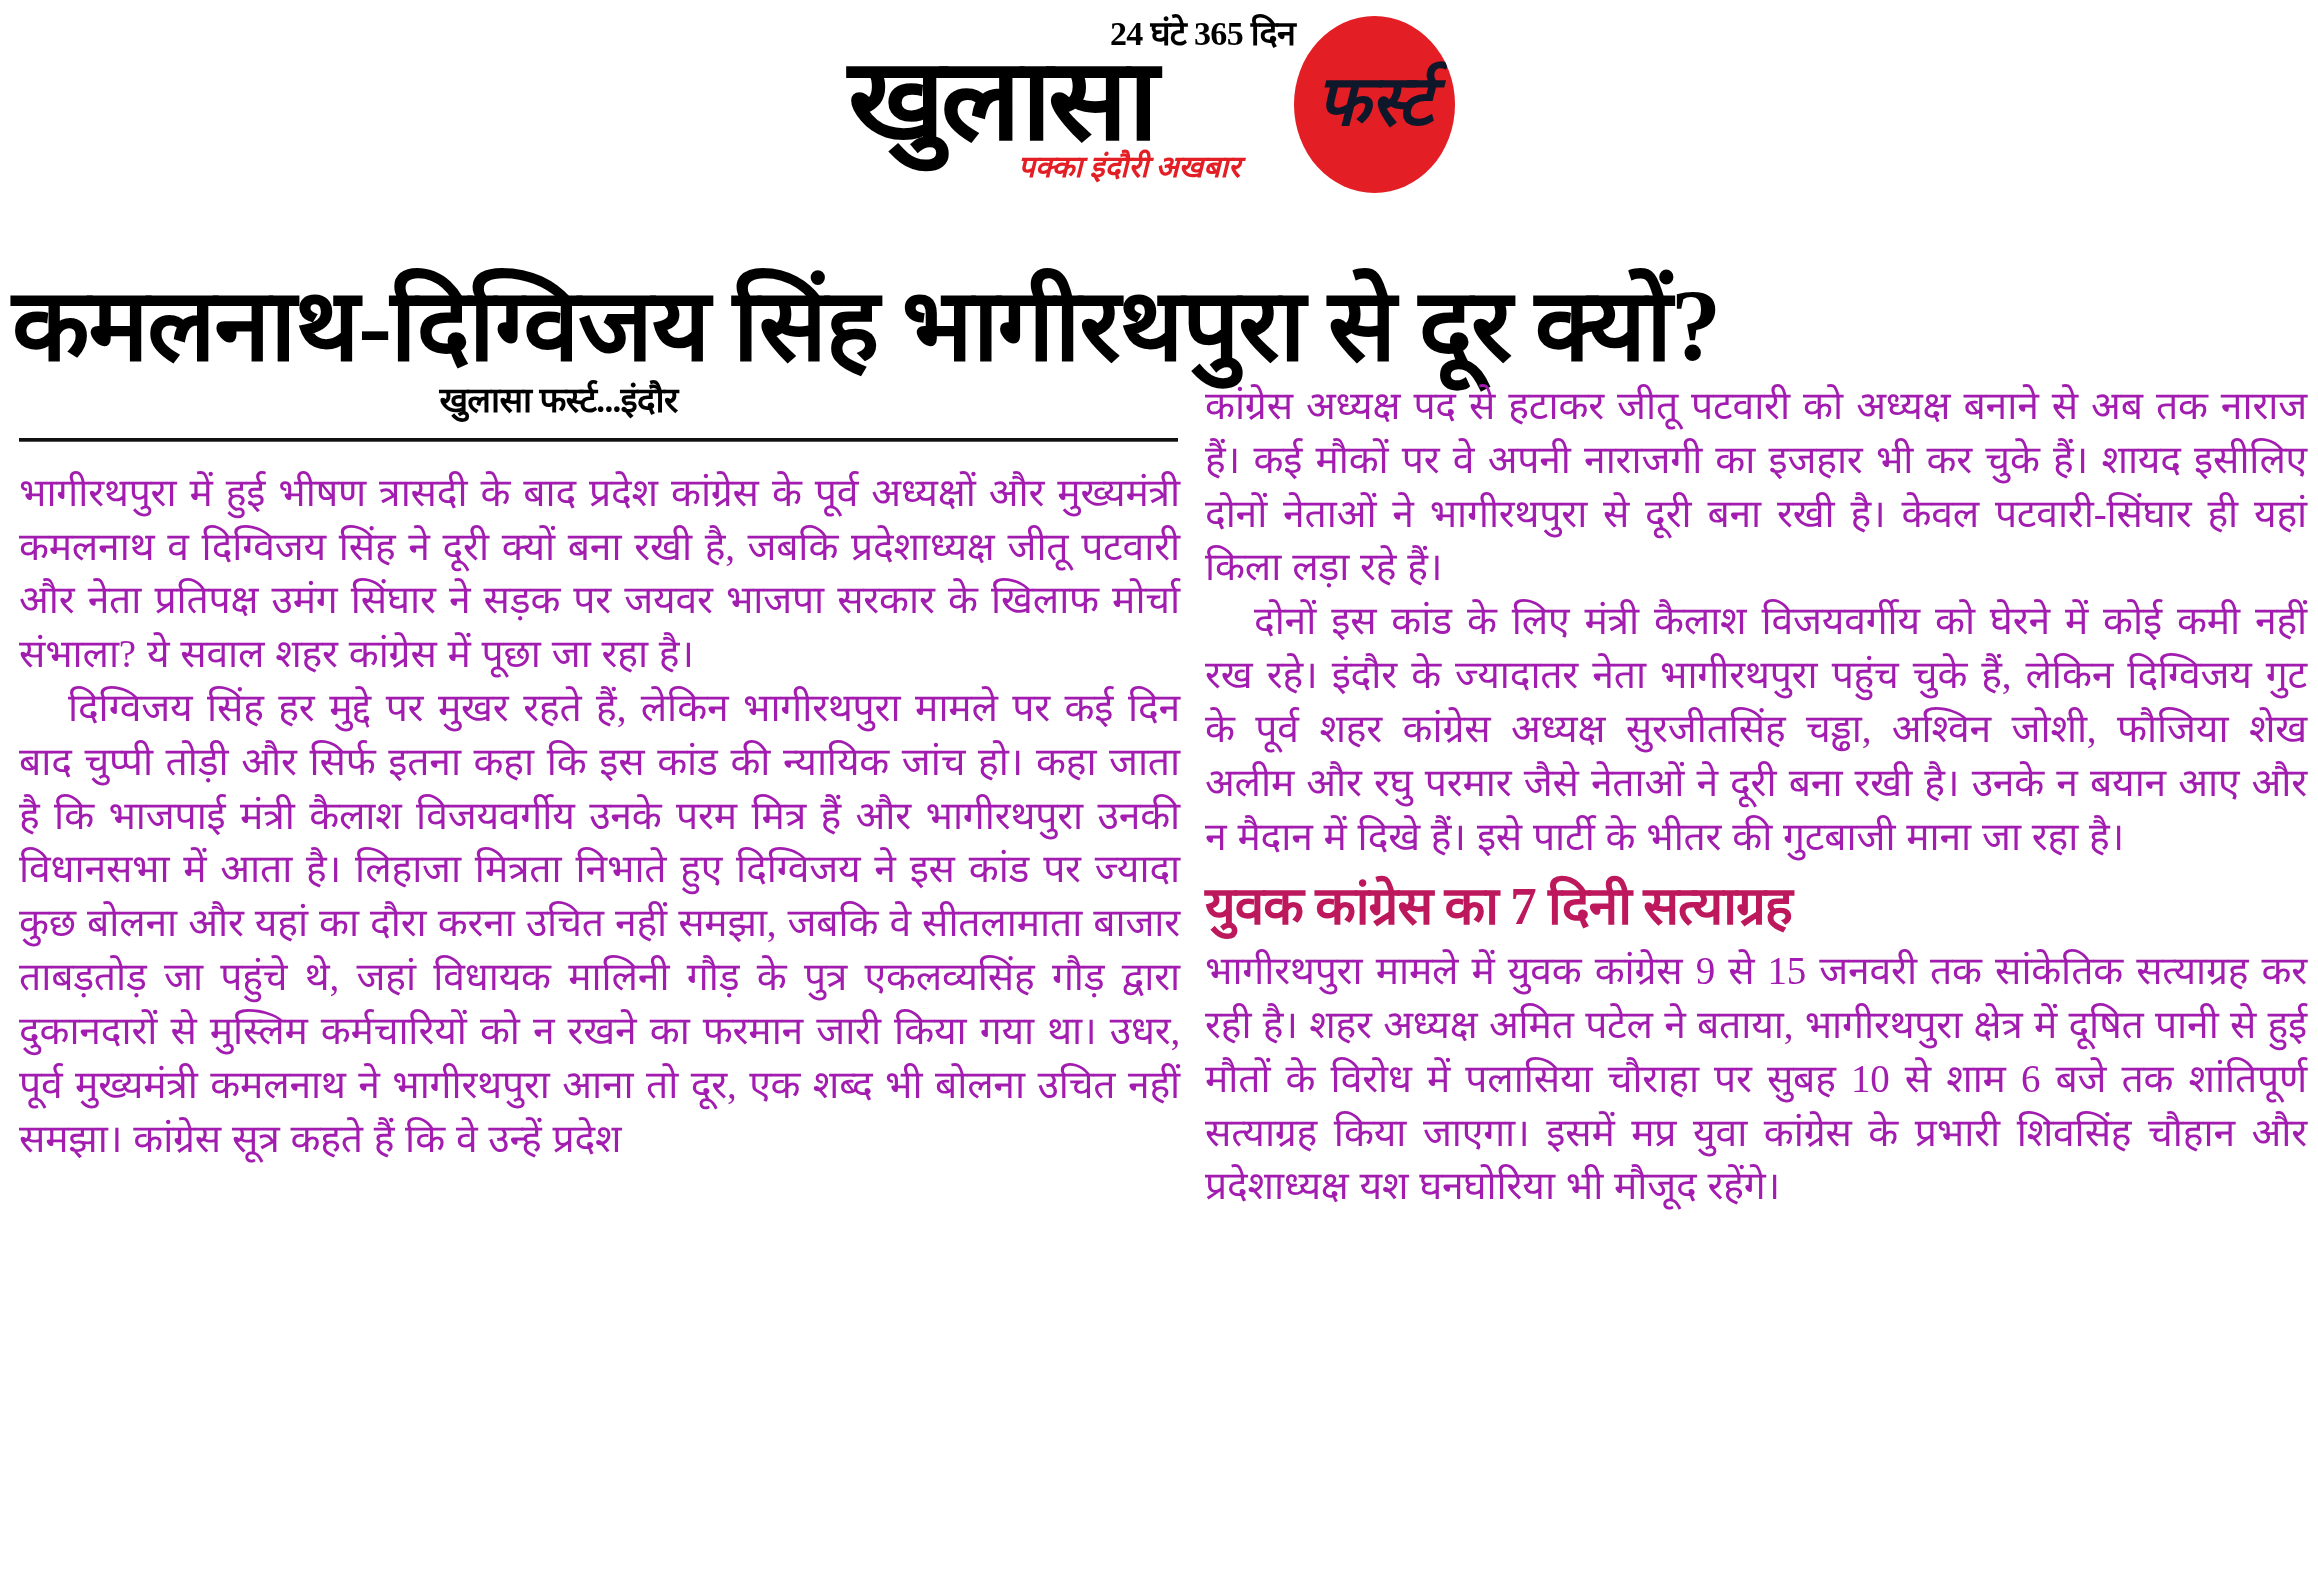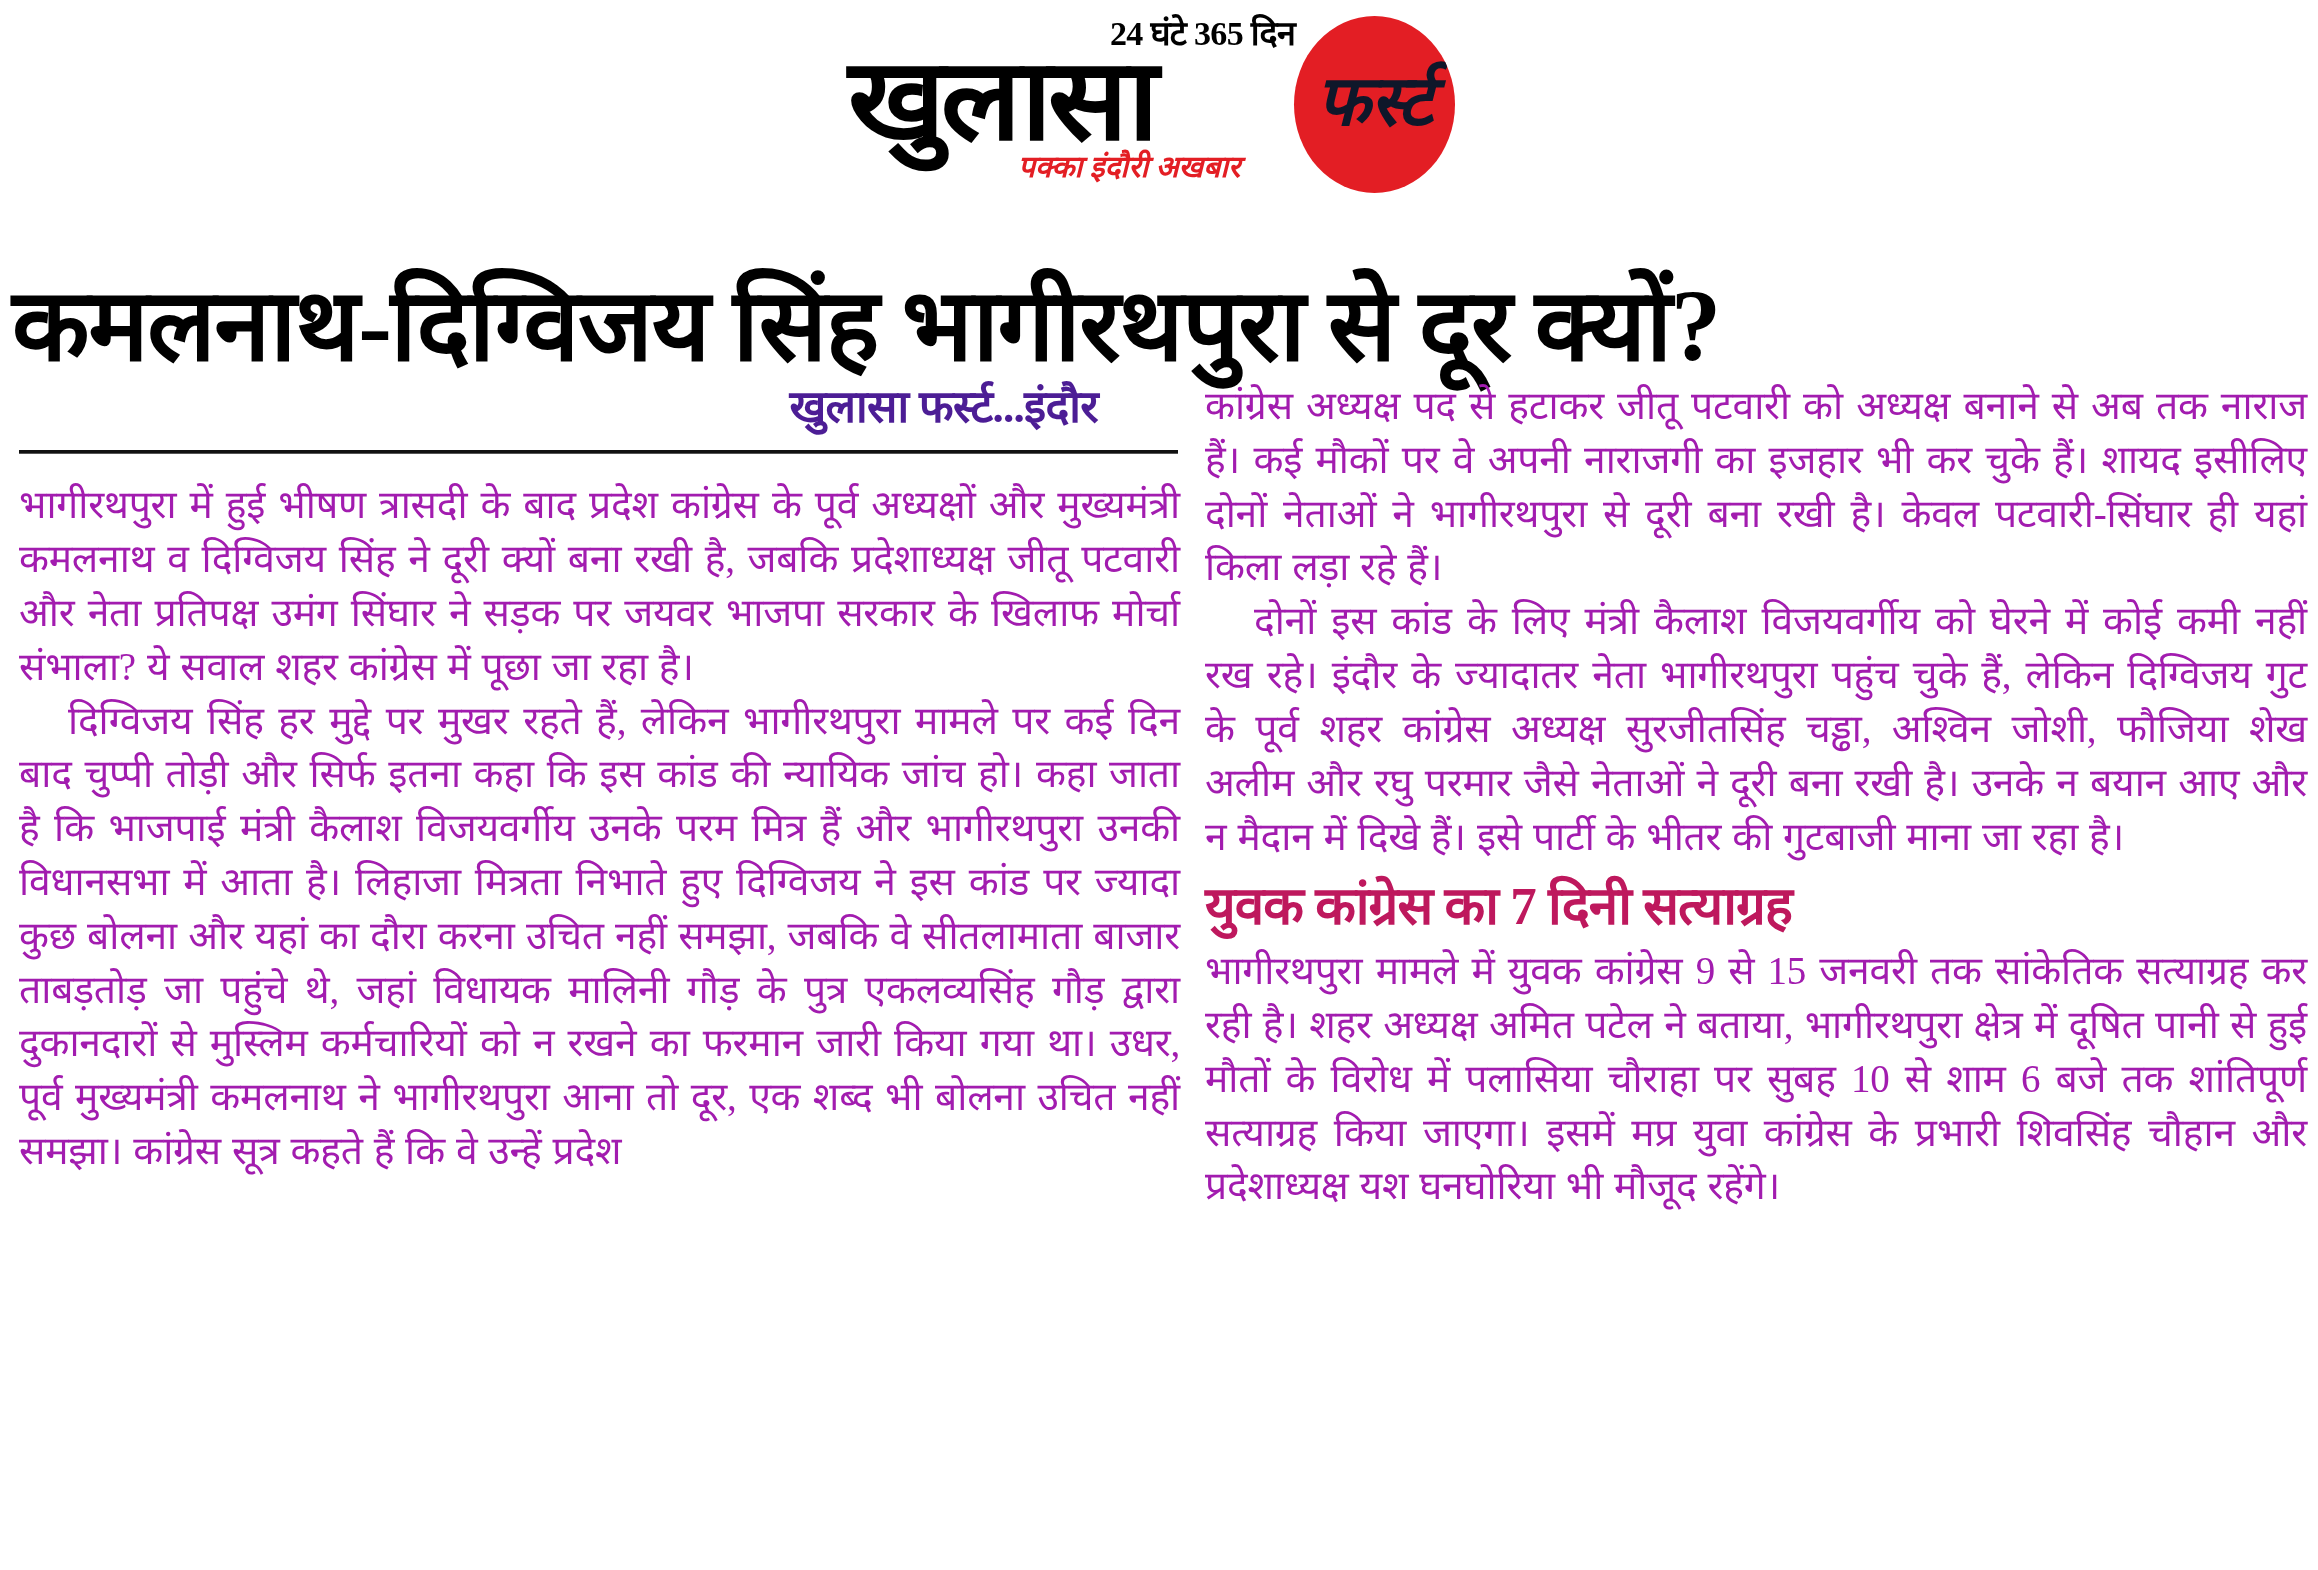--- a/index.html
+++ b/index.html
@@ -130,27 +130,27 @@
     left: 19px;
     width: 1161px;
   }
 
   .col-right {
     left: 1205px;
     width: 1102px;
   }
 
   .byline {
-    text-align: right;
-    font-family: "Liberation Serif", "DejaVu Serif", serif;
-    font-weight: bold;
-    font-size: 45px;
+    text-align: center;
+    font-family: "Liberation Serif", "DejaVu Serif", serif;
+    font-weight: bold;
+    font-size: 35px;
     line-height: 1.25;
     letter-spacing: -0.7px;
-    color: #4c1d95;
+    color: #000000;
     margin: 0 0 15px 0;
     padding-right: 82px;
   }
 
   .rule {
     height: 0;
     border: 0;
     border-top: 3.4px solid #111;
     border-bottom: 1.4px solid #555;
     margin: 0 0 24px 0;

